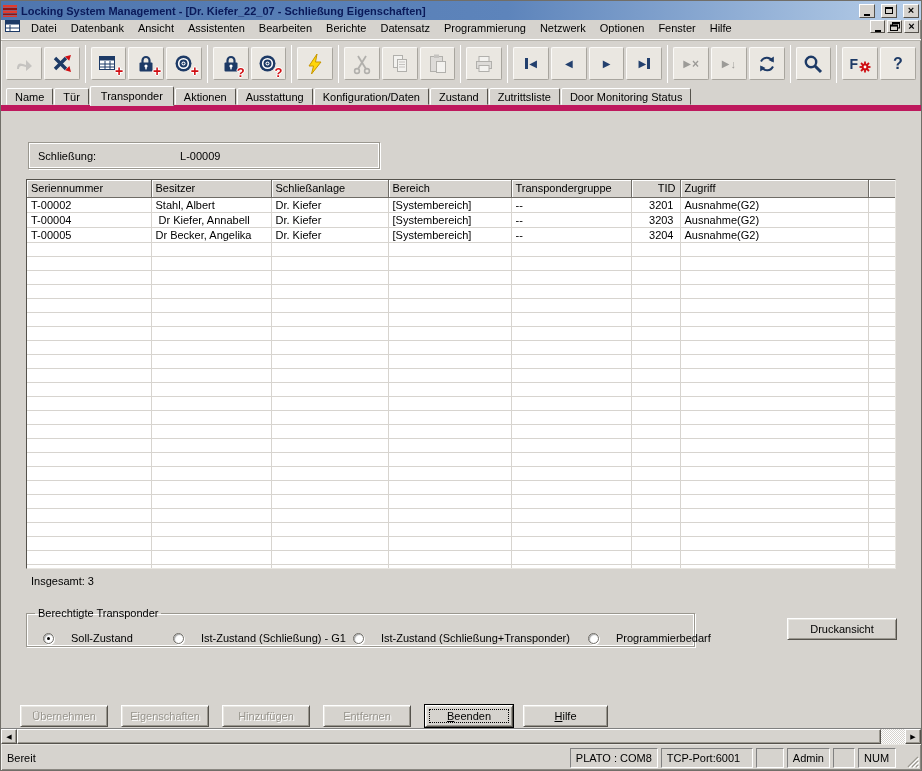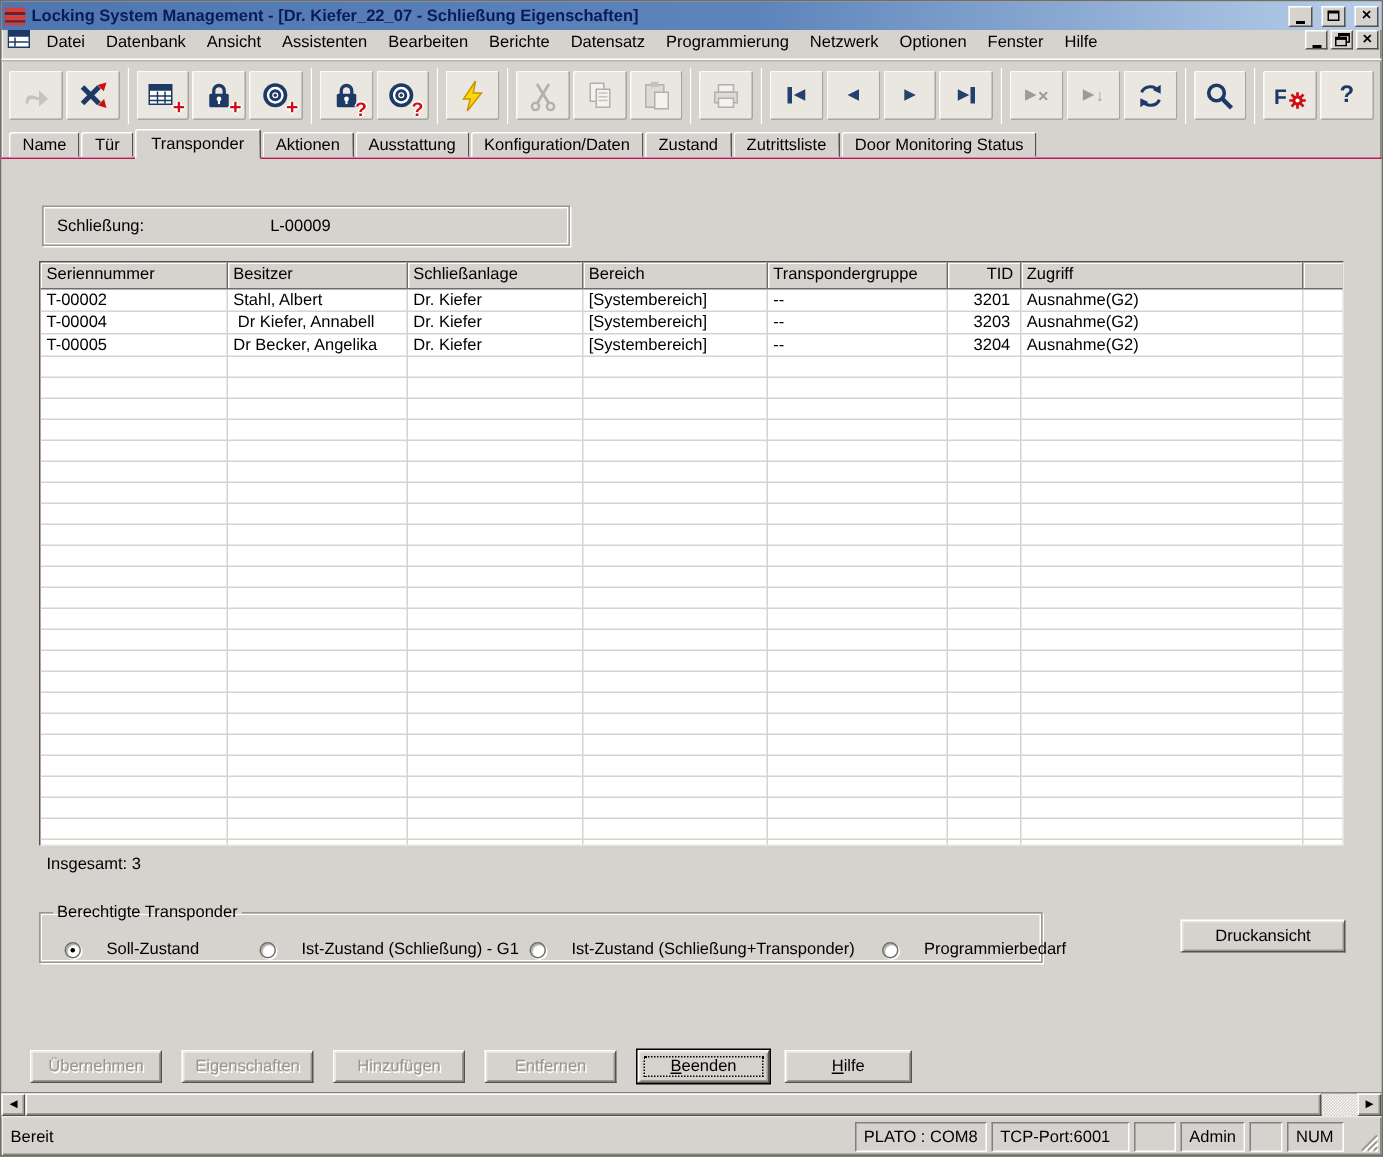--- a/index.html
+++ b/index.html
@@ -36,21 +36,21 @@
     text-shadow:-1px 0 #fff,1px 0 #fff,0 -1px #fff,0 1px #fff;}
   .badge.plus{right:2px;bottom:1px;font-size:14px;}
   .badge.q{right:3px;bottom:0;font-size:13px;}
   .tri{font-size:10px;color:#23406e;line-height:1;}
   .vbar{width:3px;height:11px;background:#23406e;display:inline-block;}
   .navgrp{display:flex;align-items:center;gap:1px;}
   .ftxt{font-weight:bold;font-size:14px;color:#1d3a66;}
   .qtxt{font-weight:bold;font-size:16px;color:#1d3a66;}
 
   
-  .tabbar{flex:0 0 20px;display:flex;align-items:flex-end;padding-left:5px;border-bottom:1px solid #be185d;position:relative;}
+  .tabbar{flex:0 0 20px;display:flex;align-items:flex-end;padding-left:5px;border-bottom:6px solid #be185d;position:relative;}
   .tab{height:17px;padding:0 8px;display:flex;align-items:center;background:#d6d3ce;
     border:1px solid;border-color:#fff #55524c transparent #fff;border-radius:2px 2px 0 0;margin-right:1px;white-space:nowrap;}
   .tab.active{height:20px;margin-bottom:-1px;z-index:2;padding:0 10px;border-bottom:1px solid #d6d3ce;}
 
   
   .content{flex:1;position:relative;overflow:hidden;background:#d6d3ce;}
   .etched{border:1px solid #9a978f;box-shadow:inset 0 0 0 1px #fff,1px 1px 0 #fff;}
   .fieldbox{position:absolute;top:31px;height:27px;display:flex;align-items:center;background:#d6d3ce;}
   .fb1{left:27px;width:352px;}
   .fb2{left:389px;width:336px;}

